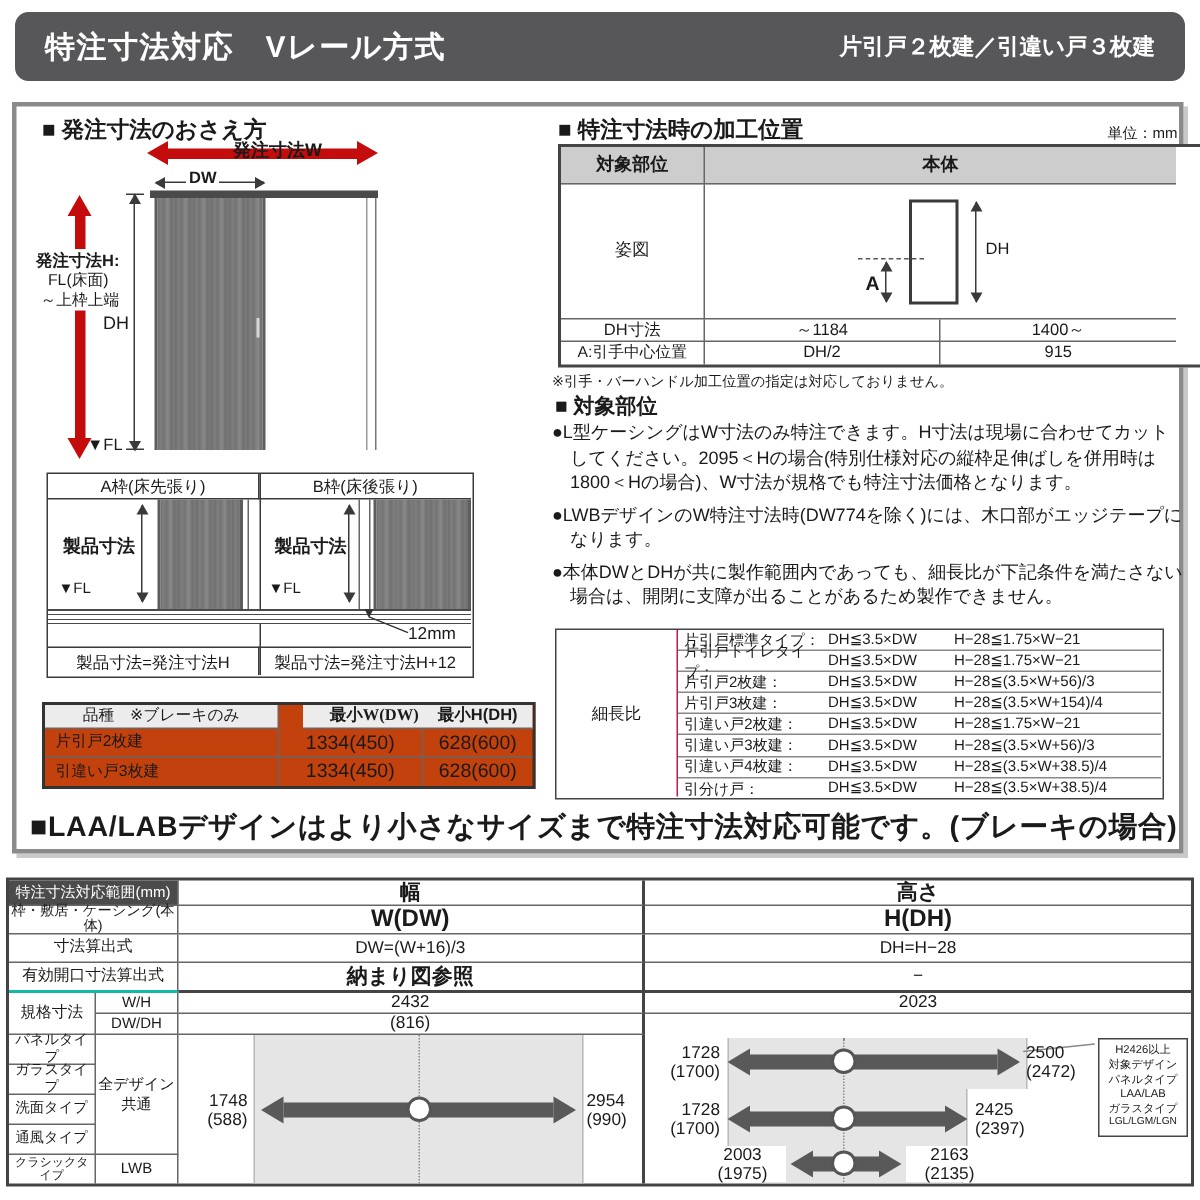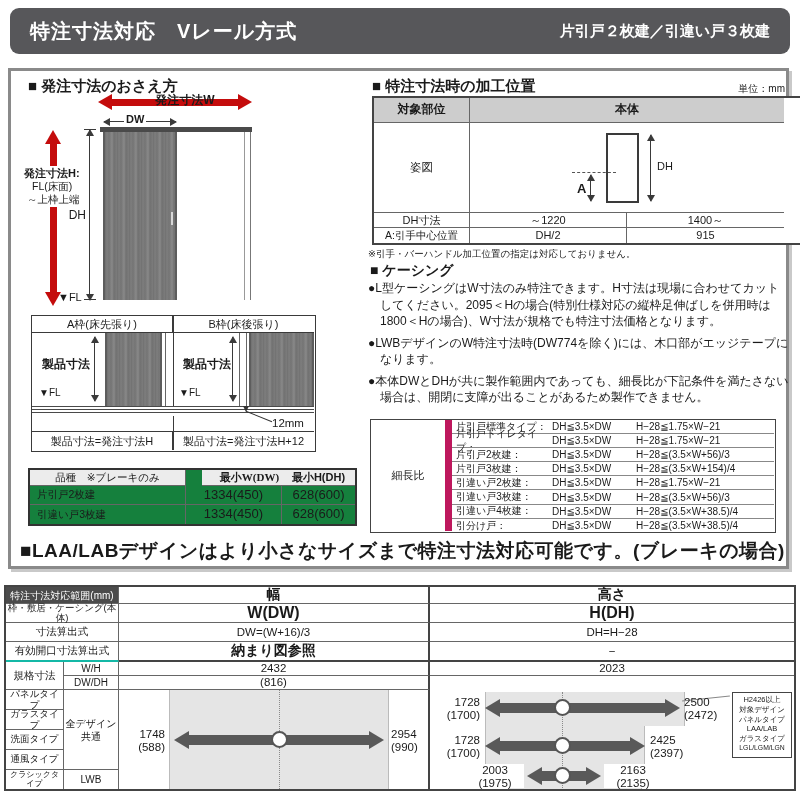--- a/index.html
+++ b/index.html
@@ -64,21 +64,21 @@
   .cell{position:absolute;display:flex;align-items:center;justify-content:center;text-align:center;
         border-right:1px solid #666;border-bottom:1px solid #666;box-sizing:border-box;line-height:1.1;}
   .cell.nr{border-right:none;} .cell.nb{border-bottom:none;}
   .cell.hr{border-right:2px solid #444;}
 
   
   .mtable{position:absolute;left:372px;top:96px;width:446px;height:149px;border:2px solid #444;box-sizing:border-box;background:#fff;}
   .mhead{background:#cdcdcd;font-weight:bold;font-size:12px;}
 
   
-  .ktable{position:absolute;left:28px;top:468px;width:329px;height:58px;border:2px solid #333;box-sizing:border-box;background:#15803d;}
+  .ktable{position:absolute;left:28px;top:468px;width:329px;height:58px;border:2px solid #333;box-sizing:border-box;background:#c2410c;}
   .khead{background:#ececec;font-size:10.5px;}
 
   
   .stable{position:absolute;left:370px;top:419px;width:406px;height:114px;border:1.5px solid #444;box-sizing:border-box;background:#fff;}
   .srow{position:absolute;left:81px;width:322px;height:14.1px;display:flex;align-items:center;
         border-bottom:1px solid #888;font-size:10px;box-sizing:border-box;}
   .srow .n{width:96px;padding-left:4px;} .srow .f1{width:84px;} .srow .f2{flex:1;}
 
   
   .abblock{position:absolute;left:31px;top:315px;width:285px;height:137px;border:1.5px solid #3a3a3a;box-sizing:border-box;background:#fff;}
@@ -182,39 +182,39 @@
     <div class="cell nr" style="left:96px;top:25px;width:314px;height:90px;"></div>
 
     <div class="abs" style="left:232px;top:35px;width:33px;height:70px;border:2px solid #3a3a3a;box-sizing:border-box;background:#fff;z-index:2;"></div>
     <div class="tav" style="left:276px;top:37px;height:66px;z-index:2;"></div>
     <div class="abs" style="left:283px;top:62px;font-size:11px;z-index:2;">DH</div>
     <div class="abs" style="left:198px;top:74px;width:44px;border-top:1px dashed #555;z-index:2;"></div>
     <div class="tav" style="left:216px;top:77px;height:26px;z-index:2;"></div>
     <div class="abs b" style="left:203px;top:83px;font-size:13px;z-index:2;">A</div>
 
     <div class="cell" style="left:0;top:115px;width:96px;height:15px;font-size:11px;">DH寸法</div>
-    <div class="cell" style="left:96px;top:115px;width:157px;height:15px;font-size:11px;">～1220</div>
+    <div class="cell" style="left:96px;top:115px;width:157px;height:15px;font-size:11px;">～1184</div>
     <div class="cell nr" style="left:253px;top:115px;width:157px;height:15px;font-size:11px;">1400～</div>
 
     <div class="cell nb" style="left:0;top:130px;width:96px;height:15px;font-size:10.5px;">A:引手中心位置</div>
     <div class="cell nb" style="left:96px;top:130px;width:157px;height:15px;font-size:11px;">DH/2</div>
     <div class="cell nr nb" style="left:253px;top:130px;width:157px;height:15px;font-size:11px;">915</div>
   </div>
 
   <div class="abs" style="left:368px;top:248px;font-size:9.5px;">※引手・バーハンドル加工位置の指定は対応しておりません。</div>
 
-  <div class="abs" style="left:370px;top:262px;font-size:14px;font-weight:bold;">■ ケーシング</div>
+  <div class="abs" style="left:370px;top:262px;font-size:14px;font-weight:bold;">■ 対象部位</div>
   <div class="abs" style="left:368px;top:280px;width:421px;font-size:12px;line-height:1.38;">
     <p style="margin:0 0 5px 0;padding-left:12px;text-indent:-12px;">●L型ケーシングはW寸法のみ特注できます。H寸法は現場に合わせてカットしてください。2095＜Hの場合(特別仕様対応の縦枠足伸ばしを併用時は1800＜Hの場合)、W寸法が規格でも特注寸法価格となります。</p>
     <p style="margin:0 0 5px 0;padding-left:12px;text-indent:-12px;">●LWBデザインのW特注寸法時(DW774を除く)には、木口部がエッジテープになります。</p>
     <p style="margin:0;padding-left:12px;text-indent:-12px;">●本体DWとDHが共に製作範囲内であっても、細長比が下記条件を満たさない場合は、開閉に支障が出ることがあるため製作できません。</p>
   </div>
 
   <div class="stable">
-    <div class="abs ctr" style="left:0;top:0;width:81px;height:111px;border-right:7px solid #be185d;font-size:11px;box-sizing:border-box;">細長比</div>
+    <div class="abs ctr" style="left:0;top:0;width:81px;height:111px;border-right:1px solid #be185d;font-size:11px;box-sizing:border-box;">細長比</div>
     <div class="srow" style="top:0;">
         <span class="n">片引戸標準タイプ：</span>
         <span class="f1">DH≦3.5×DW</span>
         <span class="f2">H−28≦1.75×W−21</span>
       </div>
     <div class="srow" style="top:14.1px;">
         <span class="n">片引戸トイレタイプ：</span>
         <span class="f1">DH≦3.5×DW</span>
         <span class="f2">H−28≦1.75×W−21</span>
       </div>

